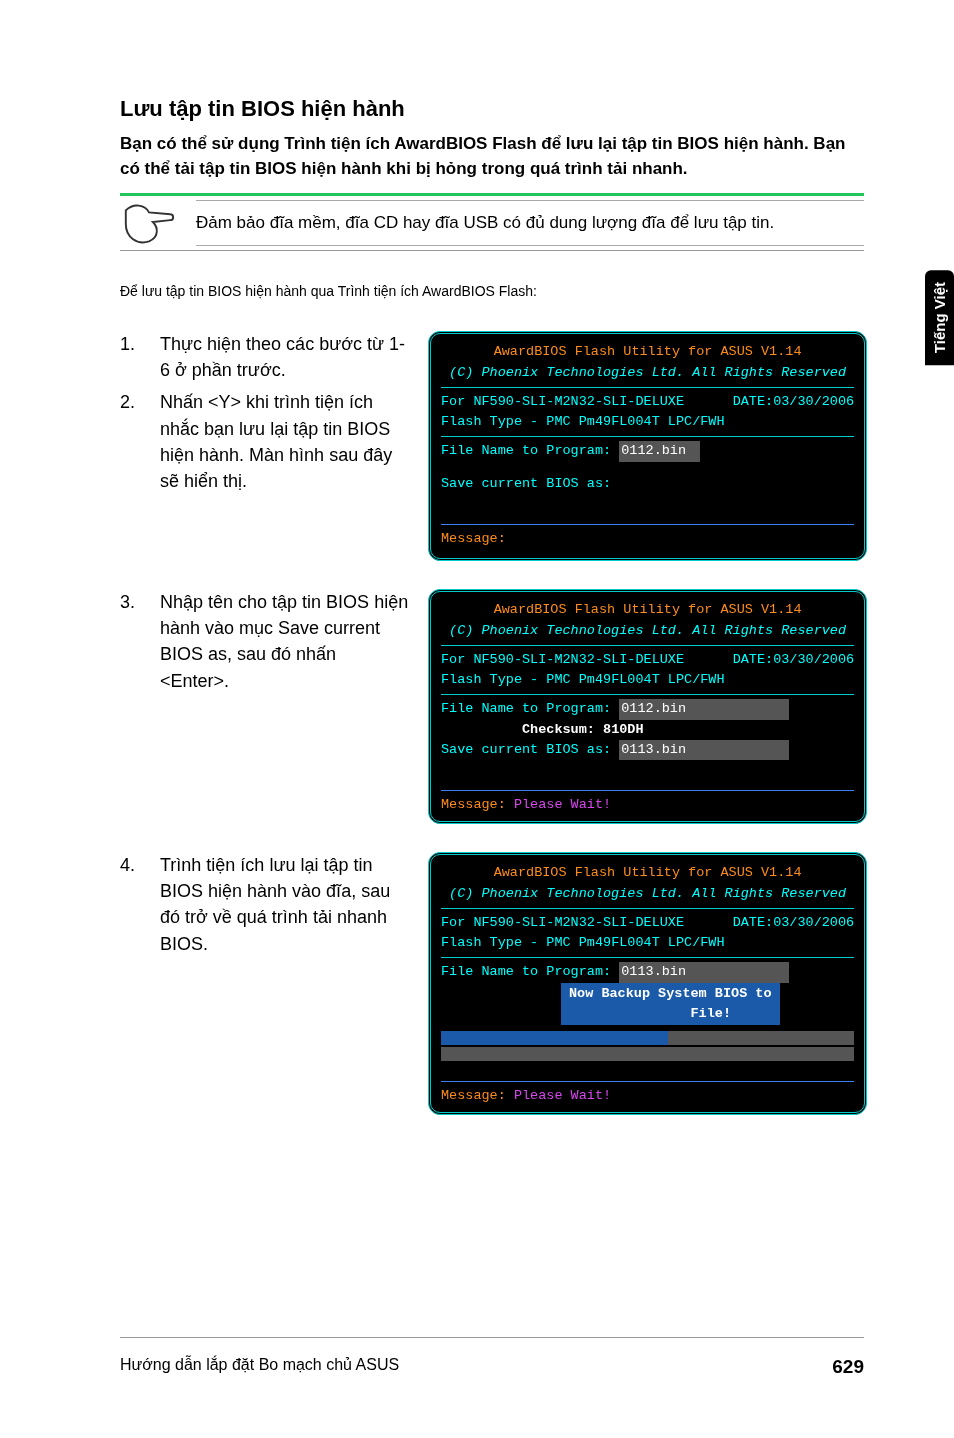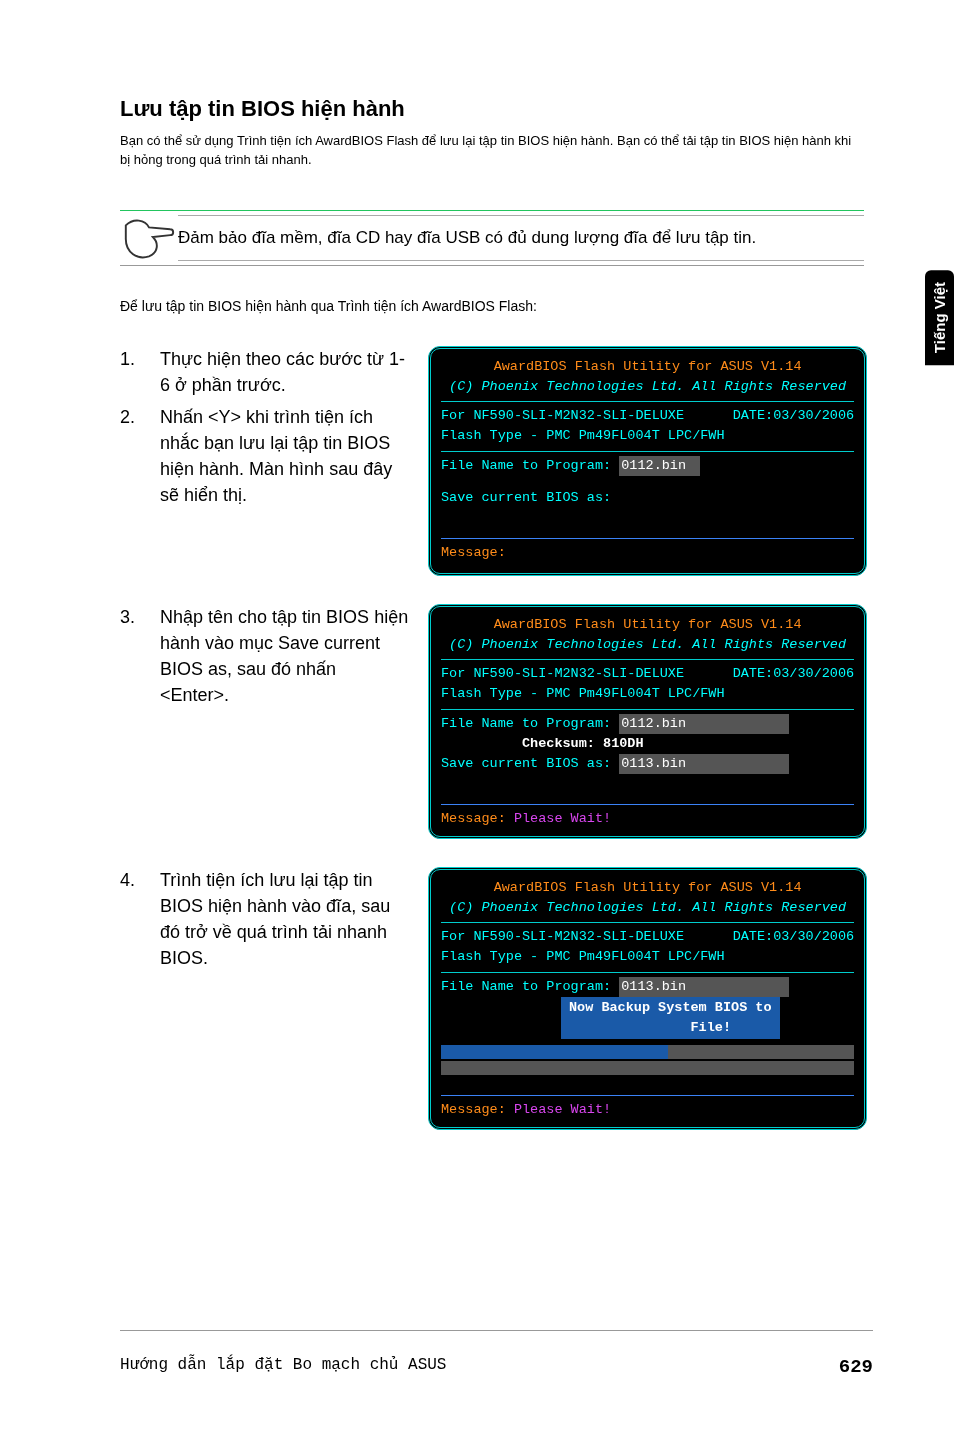--- a/index.html
+++ b/index.html
@@ -28,29 +28,31 @@
     font-weight: bold;
     font-size: 15px;
     border-radius: 0 0 6px 6px;
   }
   h2.section-title {
     font-size: 22px;
     font-weight: bold;
     margin-bottom: 10px;
   }
   p.intro {
-    font-size: 13px;
+    font-size: 17px;
     line-height: 1.45;
-    margin-bottom: 40px;
+    margin-bottom: 12px;
+    font-weight: bold;
   }
   .note-row {
     display: flex;
     align-items: center;
+    gap: 18px;
     margin-bottom: 32px;
-    border-top: 1px solid #22c55e;
+    border-top: 3px solid #22c55e;
     border-bottom: 1px solid #999;
     padding: 4px 0;
   }
   .note-row .hand-icon {
     flex: 0 0 58px;
     height: 46px;
   }
   .note-row .note-text {
     font-size: 17px;
     line-height: 1.4;
@@ -167,27 +169,26 @@
   .terminal .progress-row2 {
     margin-top: 2px;
     background: #555;
     height: 14px;
     width: 100%;
   }
   .footer {
     position: absolute;
     bottom: 60px;
     left: 120px;
-    right: 81px;
+    right: 90px;
     border-top: 1px solid #999;
-    padding-top: 25px;
+    padding-top: 18px;
     display: flex;
     justify-content: space-between;
     font-size: 16px;
-    font-family: Liberation Mono, monospace;
   }
   .footer .pagenum { font-weight: bold; font-size: 19px; }
 </style>
 </head>
 <body>
 
 <div class="page">
 
   <div class="side-tab">Tiếng Việt</div>
 

